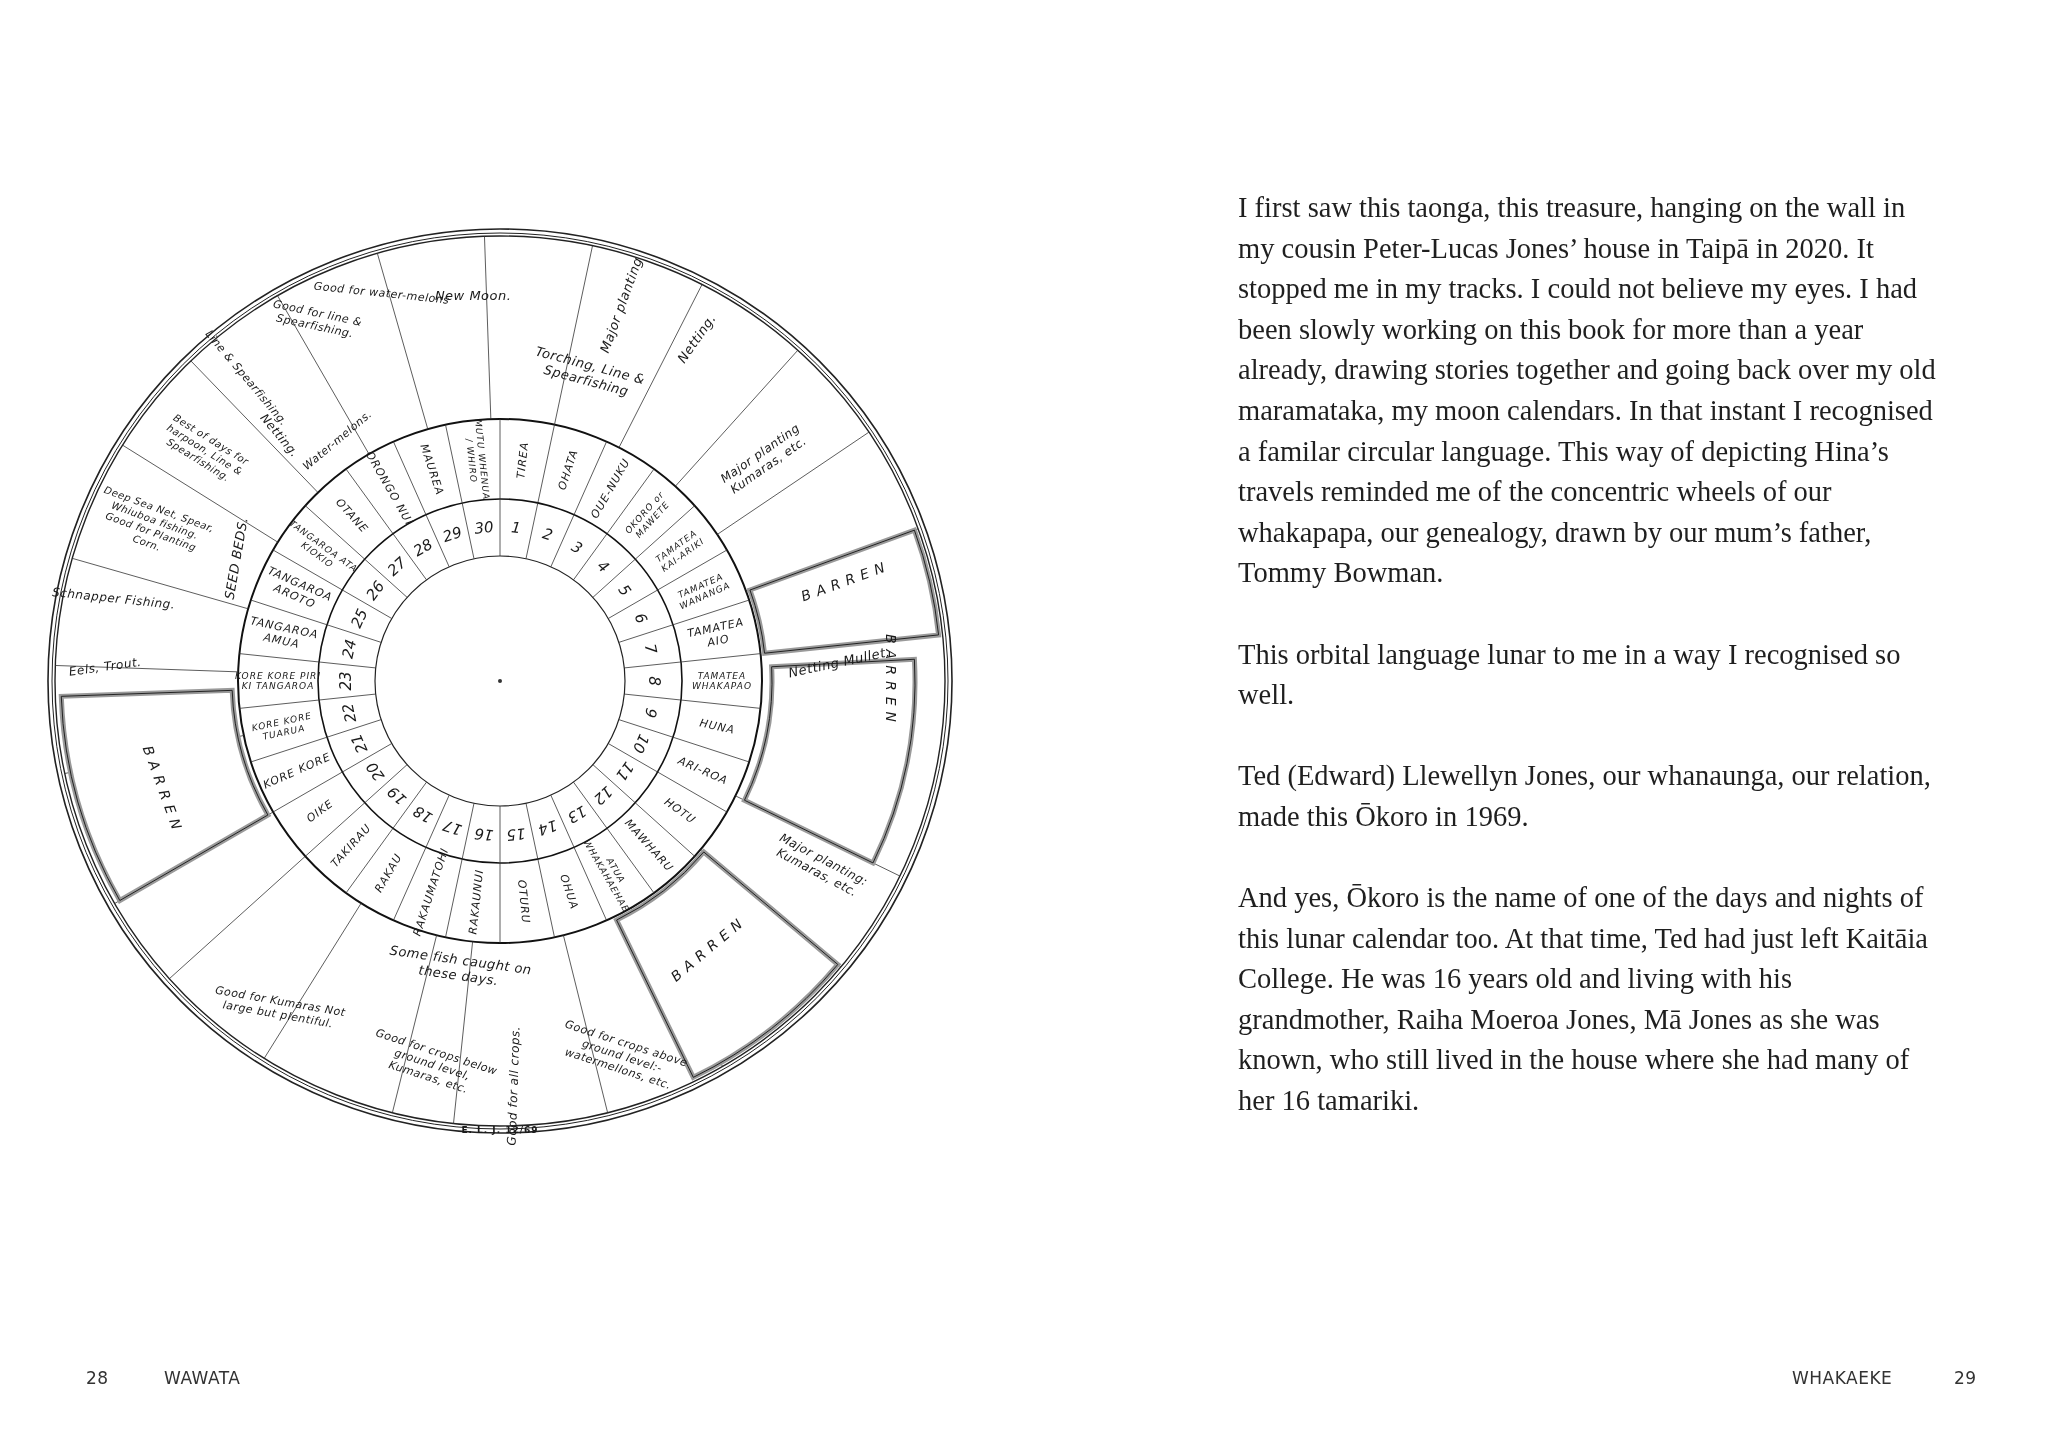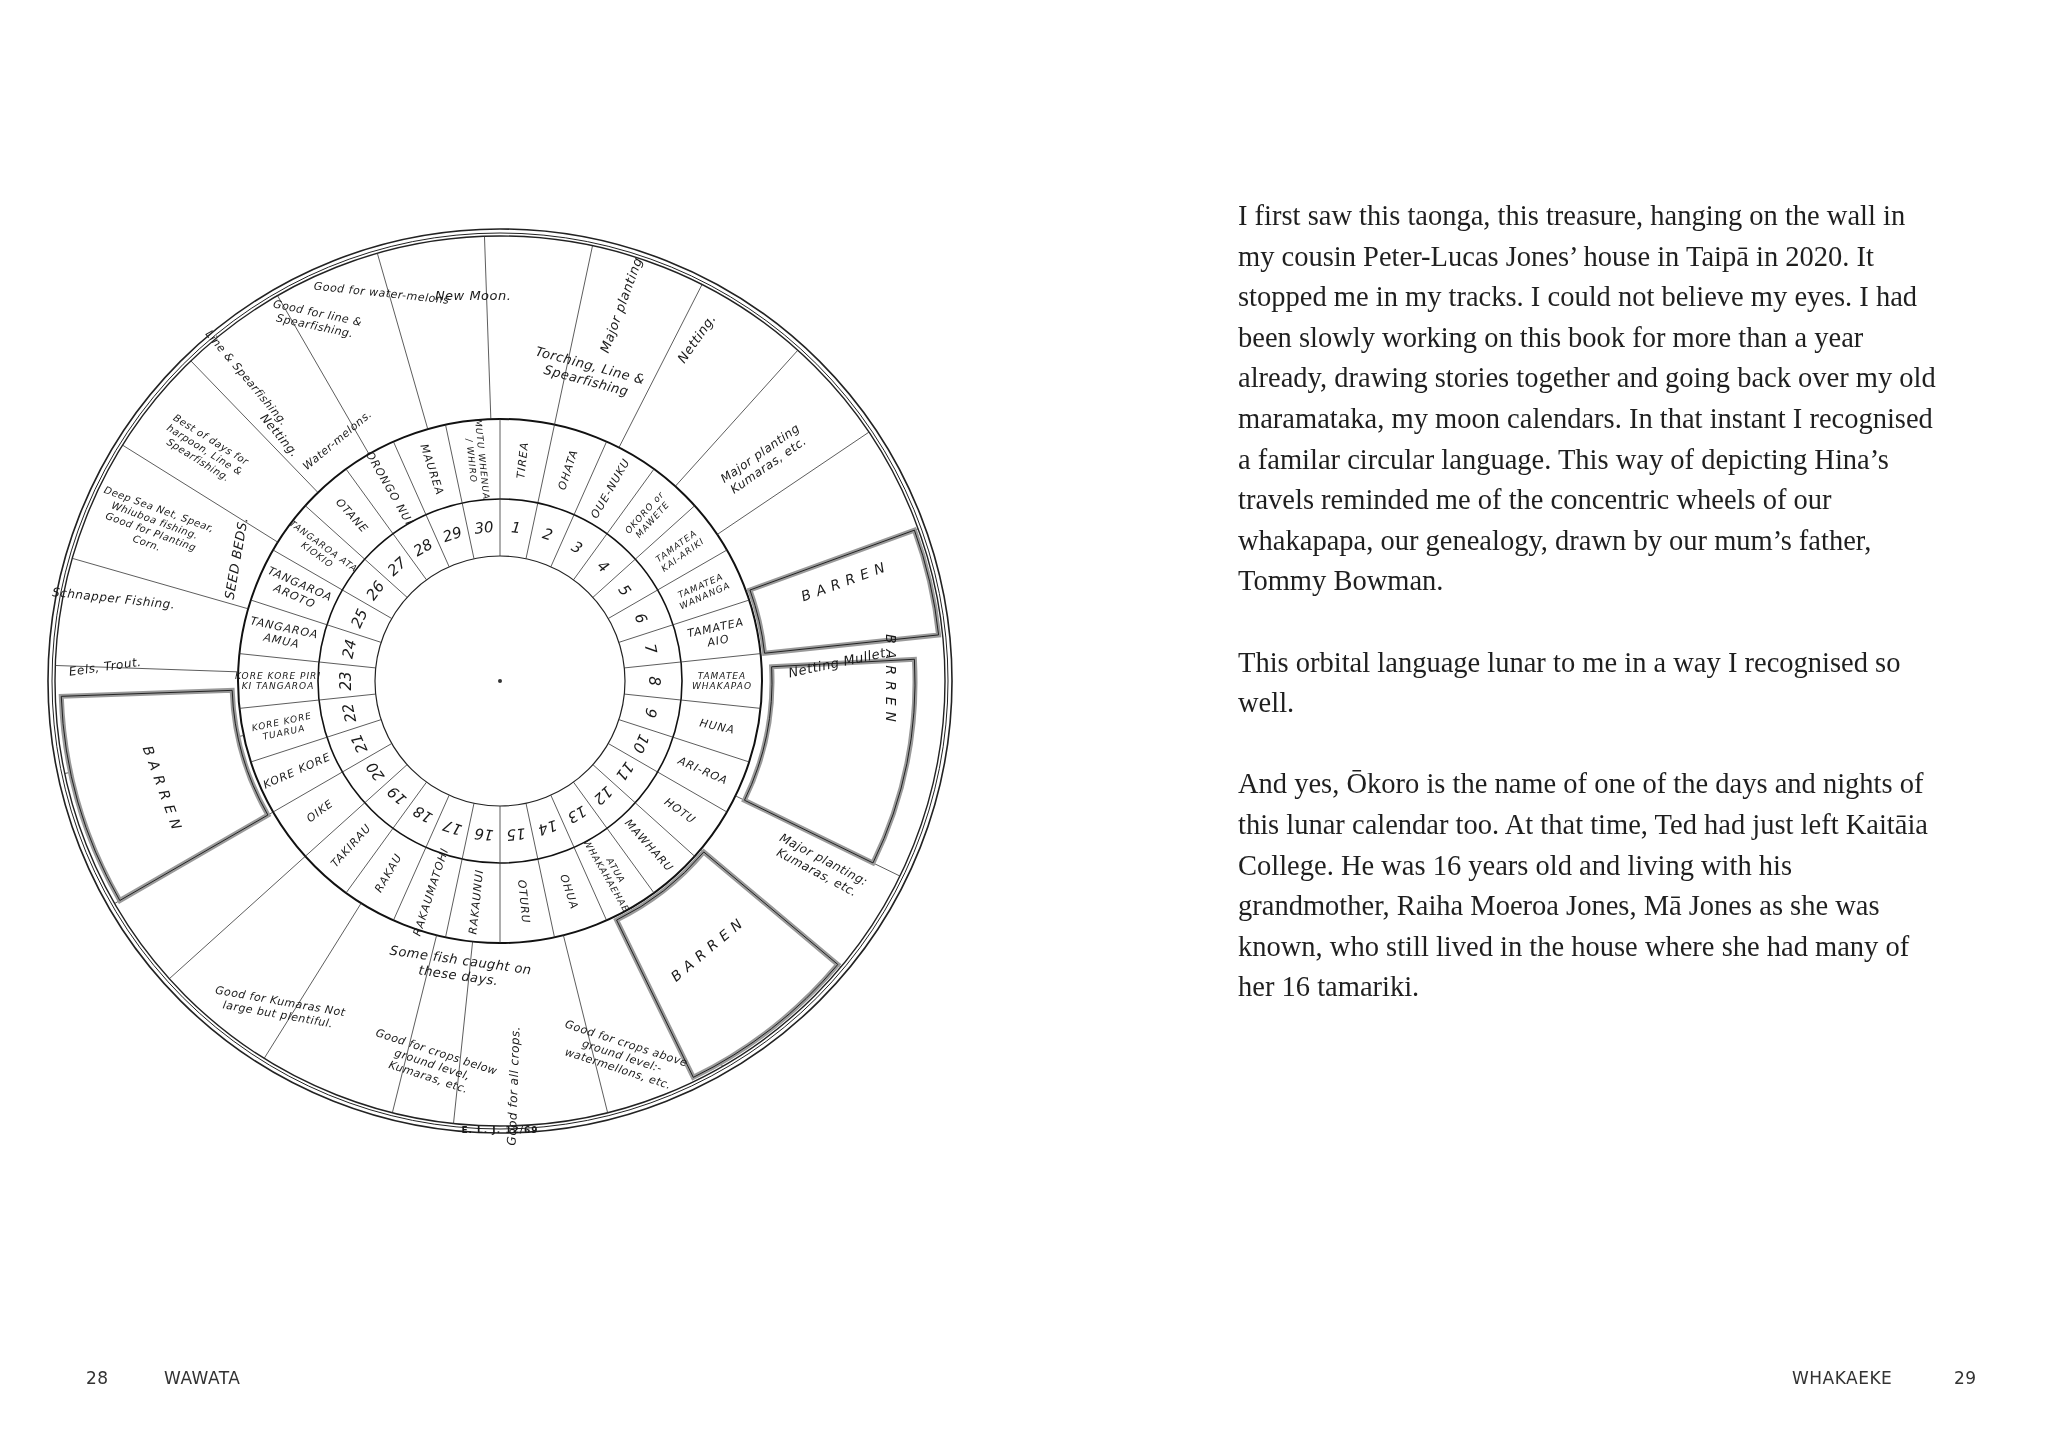--- a/index.html
+++ b/index.html
@@ -3,21 +3,21 @@
 <meta charset="utf-8">
 <style>
   html, body { margin: 0; padding: 0; background: #ffffff; }
   body { width: 2048px; height: 1446px; position: relative; overflow: hidden; }
   .page { position: absolute; top: 0; height: 1446px; width: 1024px; background: #fff; }
   .page-left { left: 0; }
   .page-right { left: 1024px; }
   #diagram { position: absolute; left: 0; top: 0; width: 1024px; height: 1446px; }
   #diagram text { font-family: "DejaVu Sans", sans-serif; fill: #1a1a1a; }
   .body-text {
-    position: absolute; left: 1238px; top: 196px; width: 700px;
+    position: absolute; left: 1238px; top: 188px; width: 700px;
     font-family: "Liberation Serif", "DejaVu Serif", serif;
     font-size: 28.5px; line-height: 40.6px; color: #1f1f1f;
   }
   .body-text p { margin: 0 0 40.6px 0; }
   .folio {
     position: absolute; top: 1368px;
     font-family: "DejaVu Sans", sans-serif; font-size: 17px; color: #333;
     letter-spacing: 0.5px;
   }
   .folio-num-left { left: 86px; }
@@ -193,16 +193,17 @@
   </svg>
   <div class="folio folio-num-left">28</div>
   <div class="folio folio-title-left">WAWATA</div>
 </div>
 
 <div class="page page-right"></div>
 
 <div class="body-text">
   <p>I first saw this taonga, this treasure, hanging on the wall in my cousin Peter-Lucas Jones’ house in Taipā in 2020. It stopped me in my tracks. I could not believe my eyes. I had been slowly working on this book for more than a year already, drawing stories together and going back over my old maramataka, my moon calendars. In that instant I recognised a familar circular language. This way of depicting Hina’s travels reminded me of the concentric wheels of our whakapapa, our genealogy, drawn by our mum’s father, Tommy Bowman.</p>
   <p>This orbital language lunar to me in a way I recognised so well.</p>
+  <p>Ted (Edward) Llewellyn Jones, our whanaunga, our relation, made this Ōkoro in 1969.</p>
   <p>And yes, Ōkoro is the name of one of the days and nights of this lunar calendar too. At that time, Ted had just left Kaitāia College. He was 16 years old and living with his grandmother, Raiha Moeroa Jones, Mā Jones as she was known, who still lived in the house where she had many of her 16 tamariki.</p>
 </div>
 <div class="folio folio-title-right">WHAKAEKE</div>
 <div class="folio folio-num-right">29</div>
 
 </body></html>

